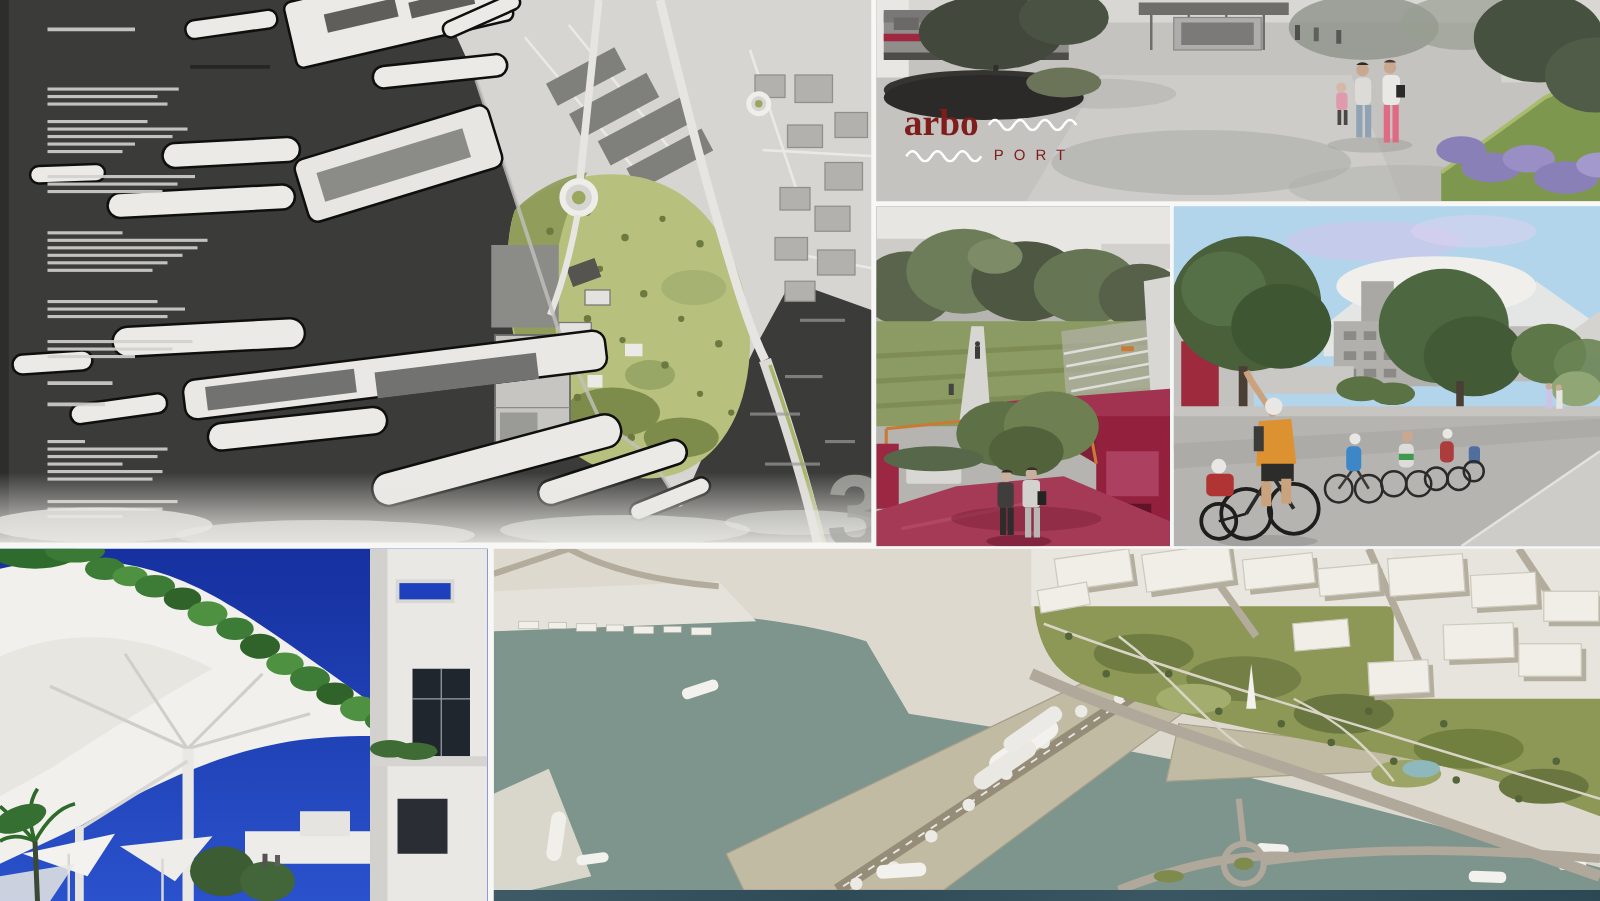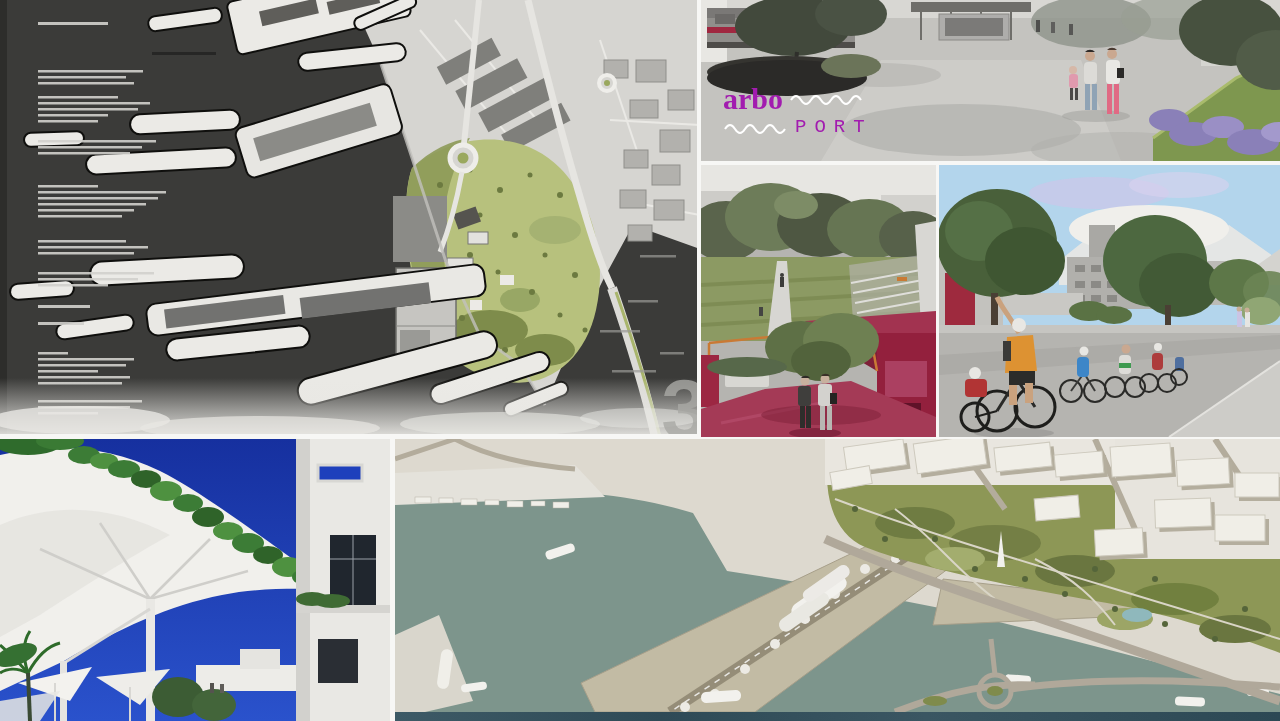--- a/index.html
+++ b/index.html
@@ -7,24 +7,24 @@
        font-family:"Liberation Sans",sans-serif;}
   .panel{position:absolute;overflow:hidden;}
   .sep{position:absolute;background:#f7f7f5;}
   svg{display:block;}
   
   #panel-site-plan{left:0;top:0;width:700px;height:437px;background:#3b3b39;}
   .sheet-num{position:absolute;right:-6px;bottom:-14px;font-weight:bold;font-size:84px;
     color:#a9a9a5;opacity:.8;line-height:1;letter-spacing:-2px;}
   
   #panel-promenade{left:701px;top:0;width:579px;height:161px;background:#c4c3bf;}
-  .logo{position:absolute;left:22px;top:84px;color:#a21caf;}
+  .logo{position:absolute;left:22px;top:84px;color:#7f1d1d;}
   .logo-row{display:flex;align-items:center;gap:6px;}
   .logo-primary{font-family:"Liberation Serif",serif;font-weight:bold;font-size:30px;line-height:1;}
-  .logo-secondary{font-size:19px;letter-spacing:8px;font-weight:400;line-height:1;font-family:Liberation Mono, monospace;}
+  .logo-secondary{font-size:12px;letter-spacing:8px;font-weight:400;line-height:1;}
   
   #panel-park-path{left:701px;top:165px;width:235px;height:272px;background:#b5b4b0;}
   #panel-cycleway{left:939px;top:165px;width:341px;height:272px;background:#b3d5ec;}
   #panel-canopy{left:0;top:439px;width:390px;height:282px;background:#1c3cb6;}
   #panel-aerial{left:395px;top:439px;width:885px;height:273px;background:#ddd9cf;}
   #bottom-strip{position:absolute;left:395px;top:712px;width:885px;height:9px;
     background:linear-gradient(90deg,#3d5a66 0%,#2e4a56 30%,#3a5662 60%,#2c4854 100%);}
 </style>
 </head>
 <body>

